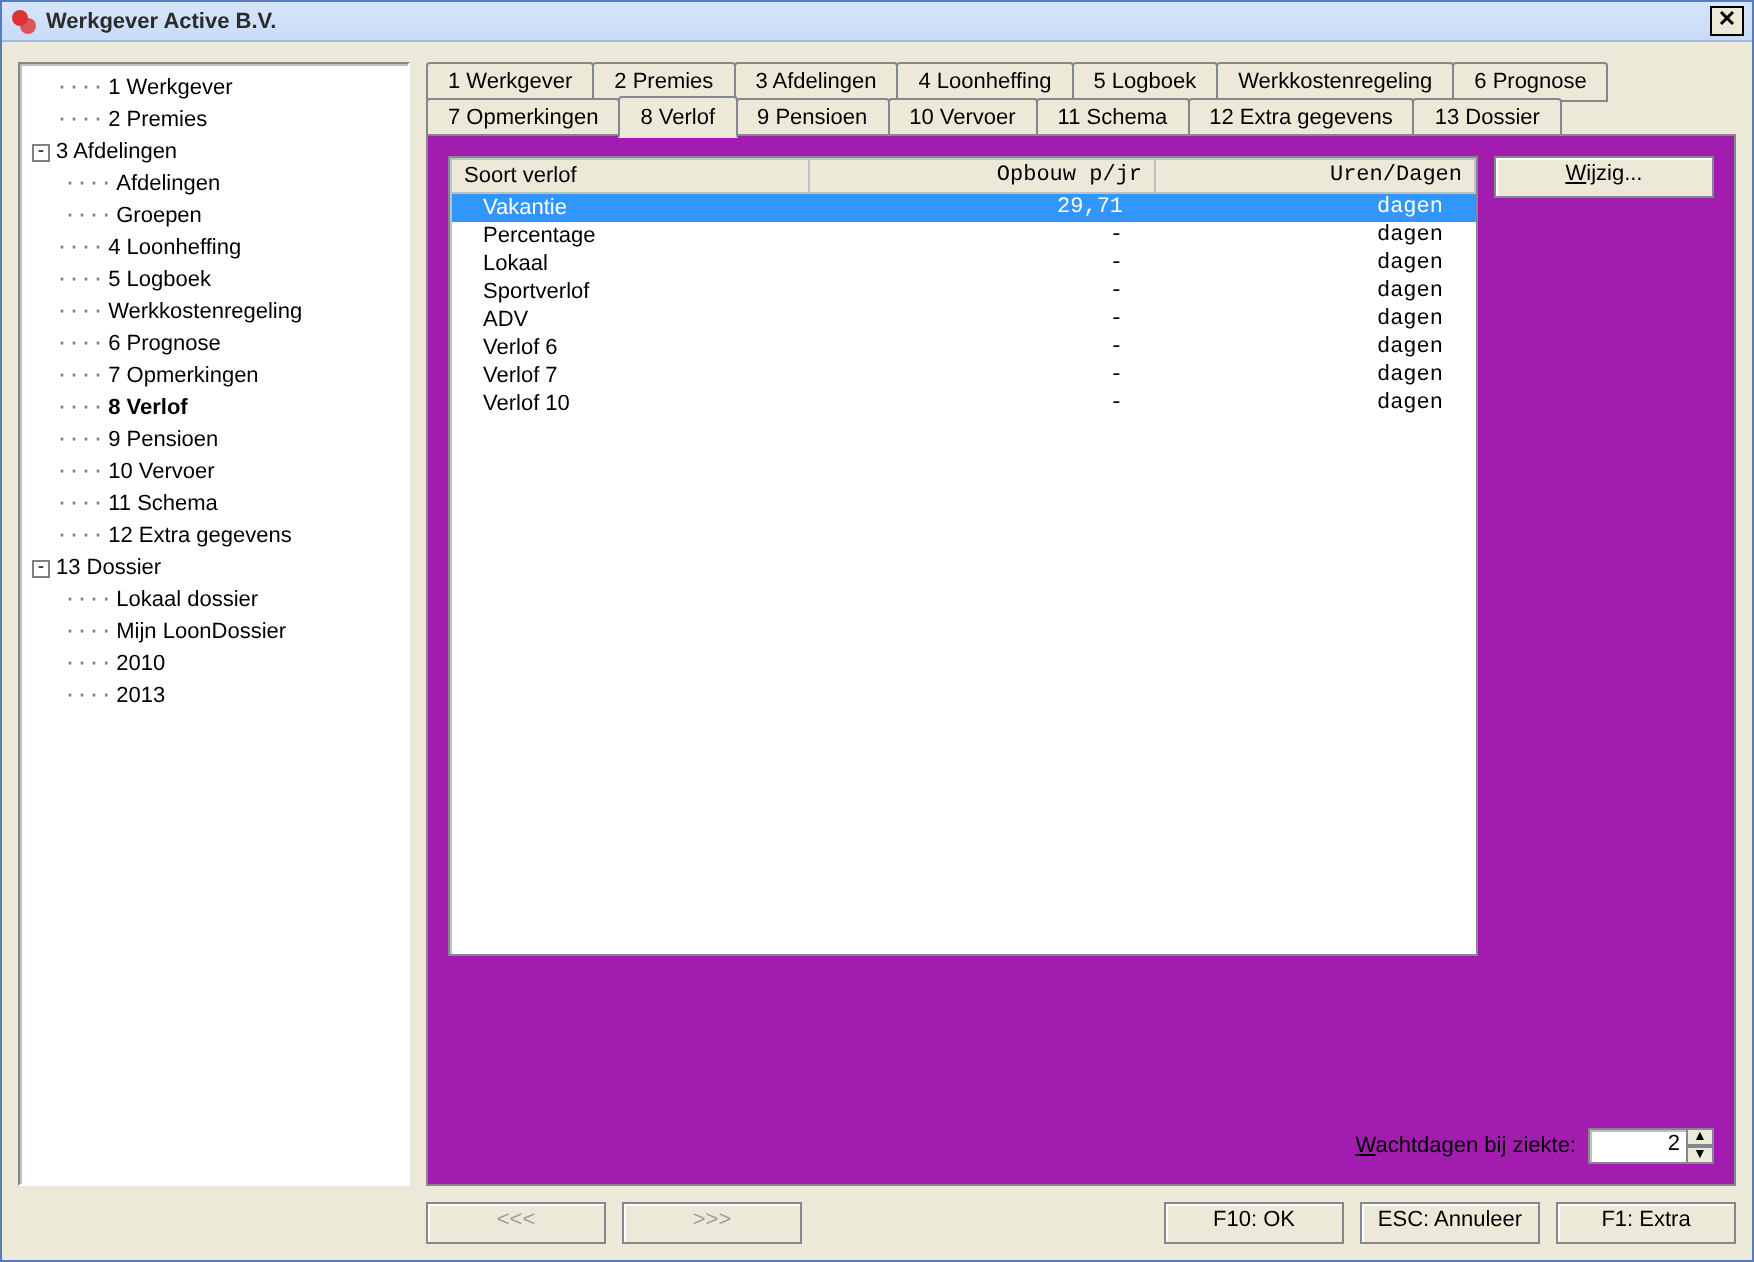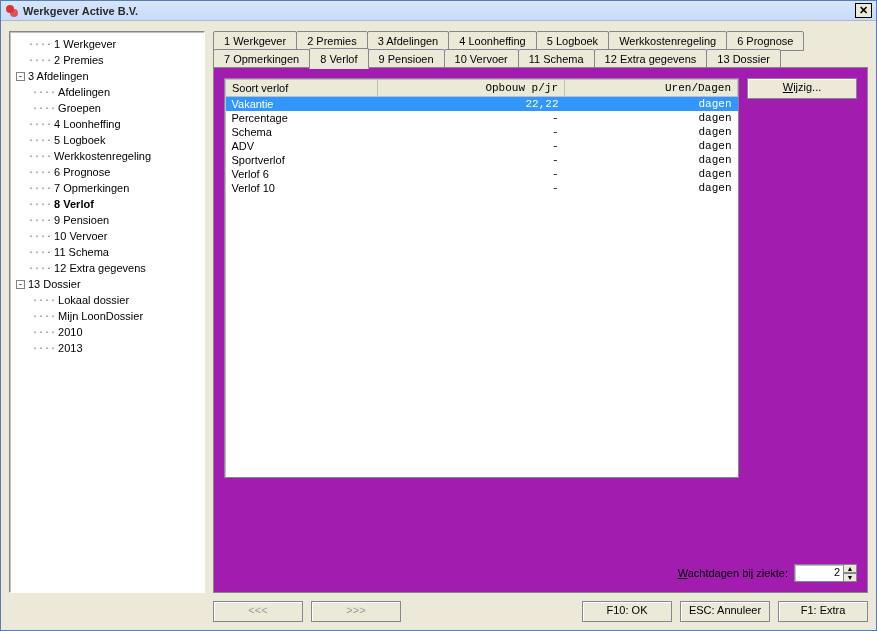--- a/index.html
+++ b/index.html
@@ -21,21 +21,21 @@
   .right-panel { flex: 1; display: flex; flex-direction: column; }
   .tabs { display: flex; flex-wrap: wrap; margin-bottom: -1px; }
   .tab { border: 1px solid #828790; background: #ece9d8; padding: 3px 10px; margin-right: -1px; margin-bottom:-1px; cursor: default; border-top-left-radius:2px; border-top-right-radius:2px; position:relative; }
   .tab.active { background: #ece9d8; border-bottom: 1px solid #ece9d8; z-index:2; padding-top:4px; padding-bottom:3px; margin-top:-1px;}
   .tab-body { border: 1px solid #828790; flex: 1; background: #a21caf; padding: 10px; display:flex; flex-direction:column; position:relative;}
   .inner-top { display:flex; gap:8px; flex:1; }
   .table-wrap { flex:1; background:#fff; border:1px solid #828790; height:400px; box-shadow: inset 1px 1px 0 #c0c0c0; }
   table { width:100%; border-collapse:collapse; }
   thead th { background:#ece9d8; border:1px solid #c0c0c0; font-weight:normal; padding:2px 6px; text-align:left; }
   thead th.r, tbody td.r { text-align:right;font-family:Liberation Mono, monospace; }
-  tbody td { padding:1px 6px; border:0; }
+  tbody td { padding:1px 16px; border:0; }
   tbody tr.sel td { background:#3296ff; color:#fff; }
   .side-btn-col { width:110px; }
   .btn { background:#ece9d8; border:1px solid #828790; padding:2px 6px; text-align:center; cursor:default; box-shadow: 1px 1px 0 #fff inset; min-height:21px; display:flex; align-items:flex-start; justify-content:center; }
   .btn.disabled { color:#9a9a9a; }
   .form-rows { margin-top:0; }
   .form-row { display:flex; align-items:center; justify-content:flex-end; gap:6px; margin-top:4px; }
   .form-row label { }
   .form-row .val { background:#fff; border:1px solid #828790; width:50px; padding:1px 3px; text-align:right; box-shadow: inset 1px 1px 0 #c0c0c0; }
   .spinner { display:flex; }
   .spinner .spin { display:flex; flex-direction:column; margin-left:-1px;}
@@ -187,45 +187,50 @@
               <thead>
                 <tr>
                   <th>Soort verlof</th>
                   <th class="r">Opbouw p/jr</th>
                   <th class="r">Uren/Dagen</th>
                 </tr>
               </thead>
               <tbody id="tbody">
                   <tr class="sel">
                     <td>Vakantie</td>
-                    <td class="r">22,22</td>
+                    <td class="r">29,71</td>
                     <td class="r">dagen</td>
                   </tr>
                   <tr>
                     <td>Percentage</td>
                     <td class="r">-</td>
                     <td class="r">dagen</td>
                   </tr>
                   <tr>
-                    <td>Schema</td>
+                    <td>Lokaal</td>
+                    <td class="r">-</td>
+                    <td class="r">dagen</td>
+                  </tr>
+                  <tr>
+                    <td>Sportverlof</td>
                     <td class="r">-</td>
                     <td class="r">dagen</td>
                   </tr>
                   <tr>
                     <td>ADV</td>
                     <td class="r">-</td>
                     <td class="r">dagen</td>
                   </tr>
                   <tr>
-                    <td>Sportverlof</td>
-                    <td class="r">-</td>
-                    <td class="r">dagen</td>
-                  </tr>
-                  <tr>
                     <td>Verlof 6</td>
+                    <td class="r">-</td>
+                    <td class="r">dagen</td>
+                  </tr>
+                  <tr>
+                    <td>Verlof 7</td>
                     <td class="r">-</td>
                     <td class="r">dagen</td>
                   </tr>
                   <tr>
                     <td>Verlof 10</td>
                     <td class="r">-</td>
                     <td class="r">dagen</td>
                   </tr>
                 </tbody>
             </table>

